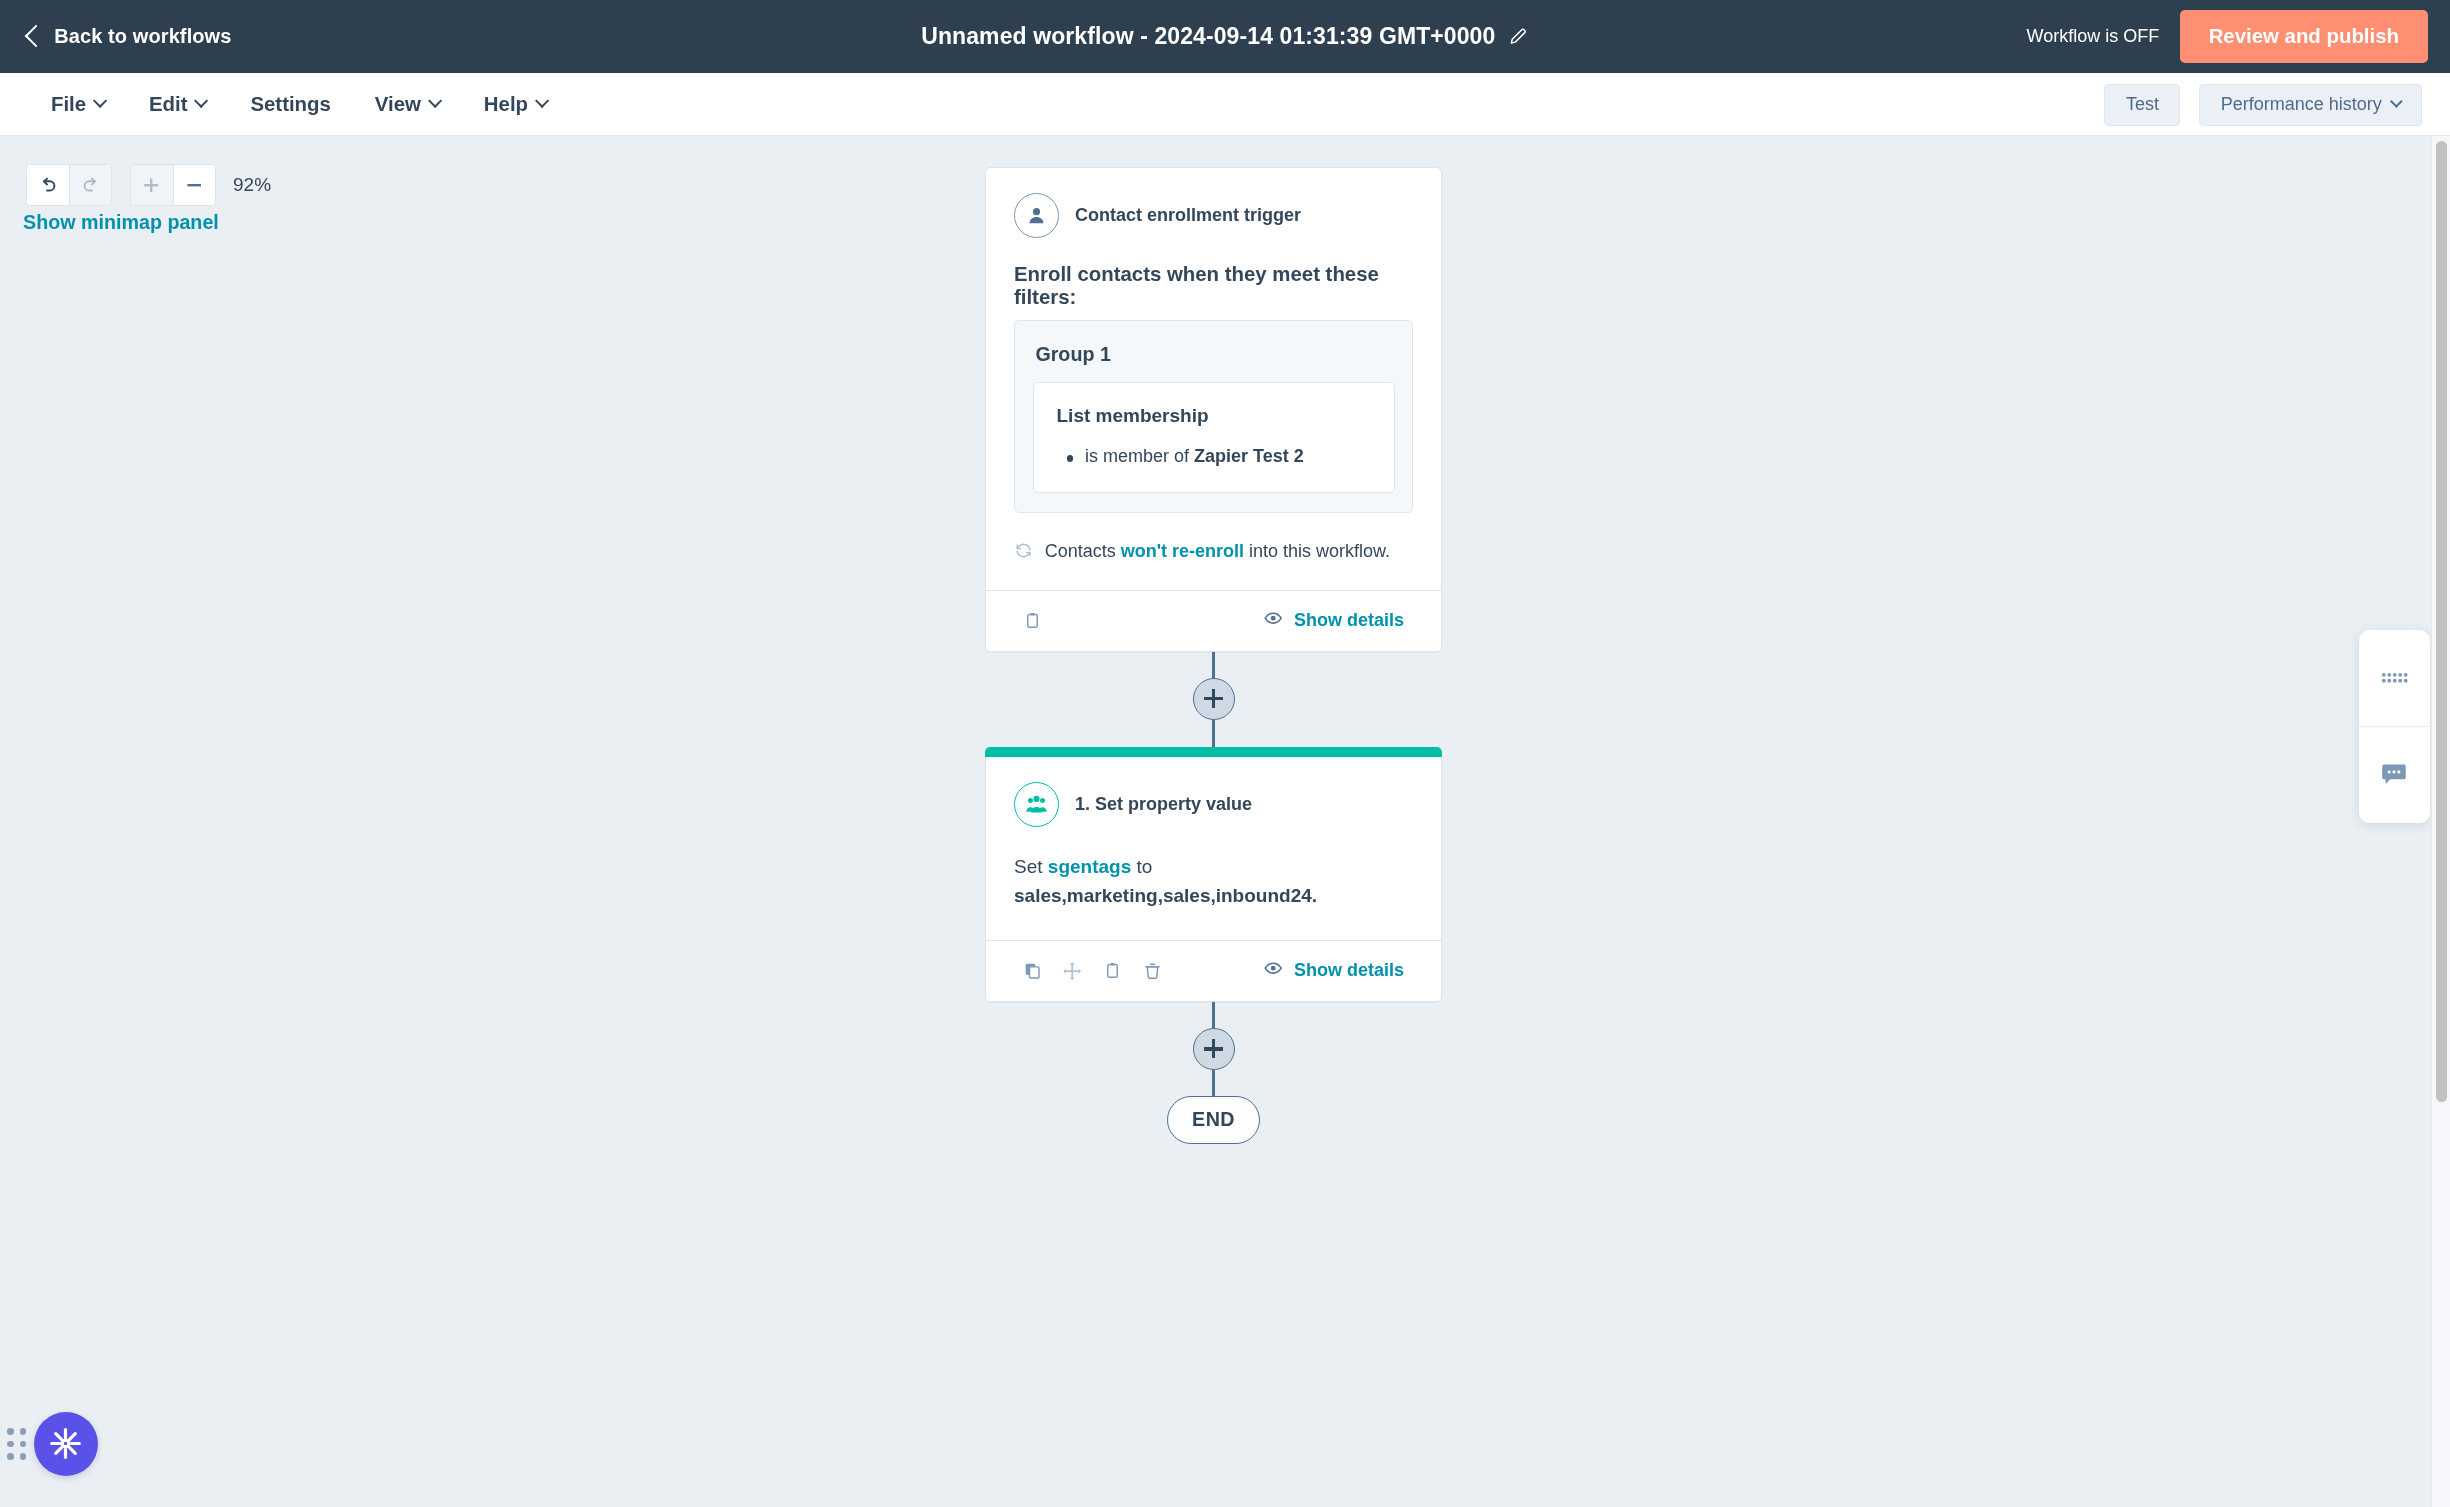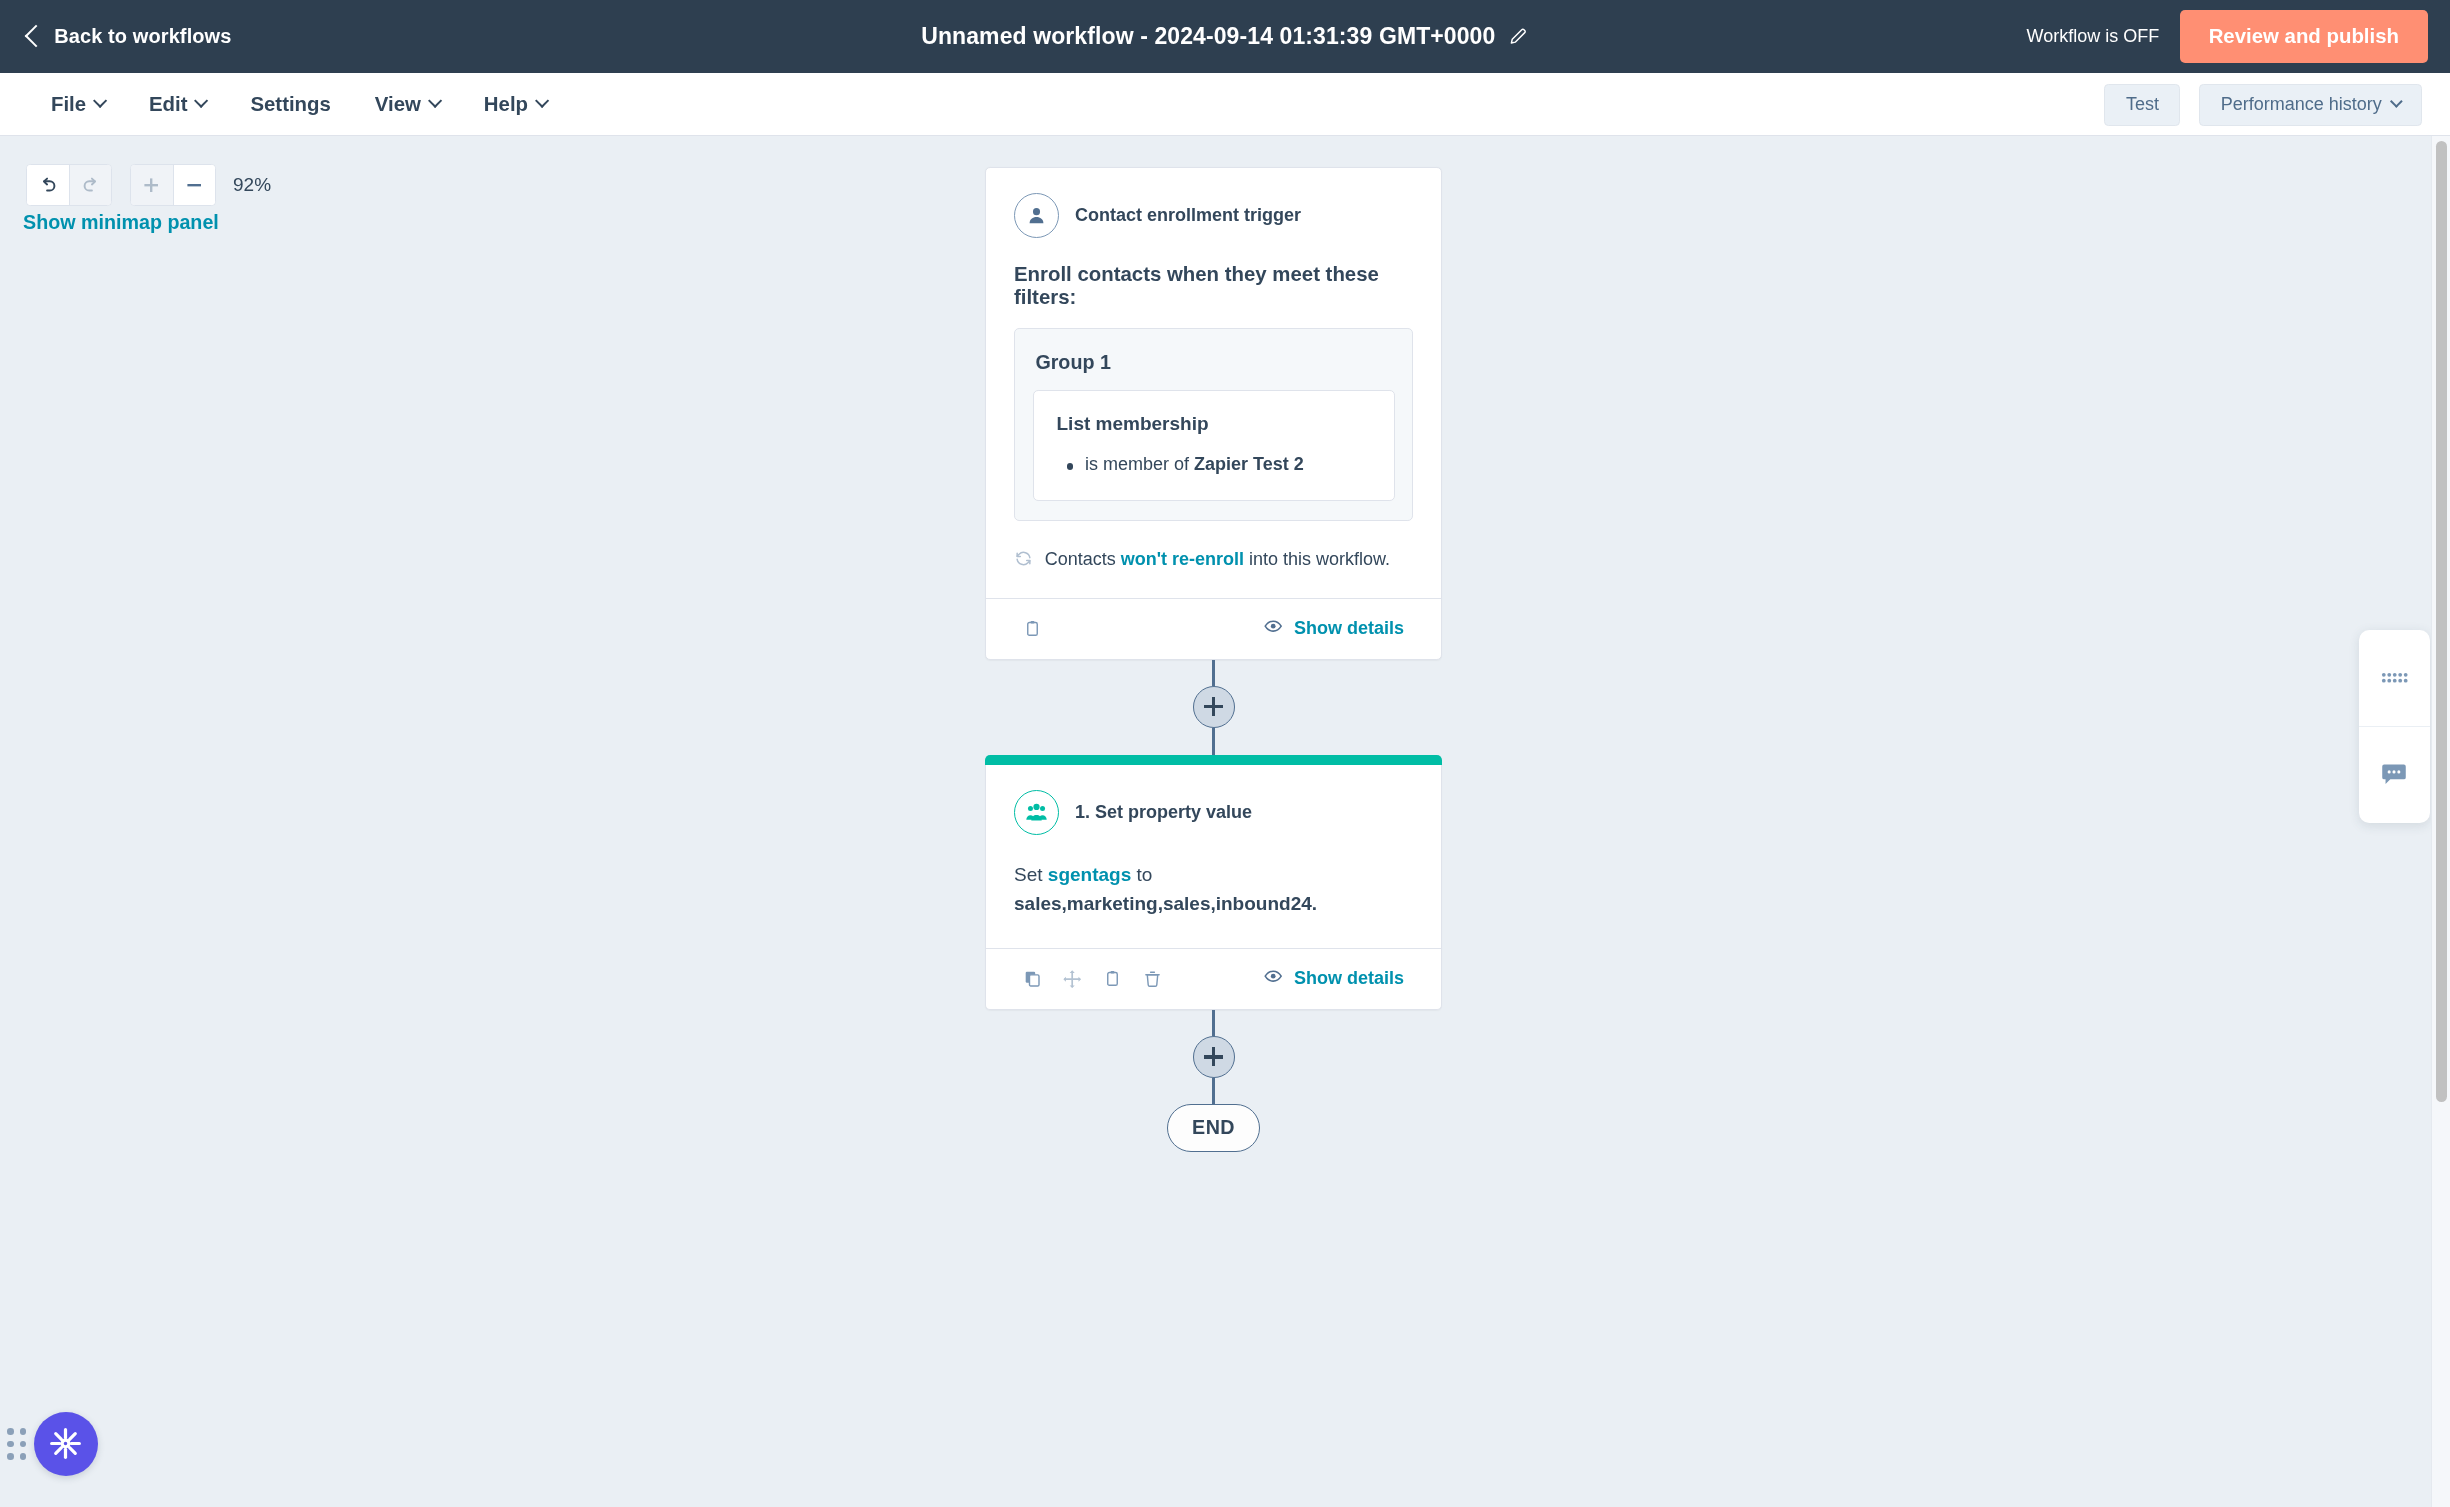--- a/index.html
+++ b/index.html
@@ -191,21 +191,21 @@
     background: #fff;
   }
   .node-icon-circle.green { border-color: #00bda5; }
   .node-title {
     color: #33475b; font-size: 18px; font-weight: 700;
     white-space: nowrap;
   }
 
   .enroll-head {
     color: #33475b; font-size: 20.4px; font-weight: 700;
-    margin-bottom: 19px;
+    margin-bottom: 11px;
   }
 
   .filter-group {
     background: #f5f8fa;
     border: 0.7px solid #dfe3eb;
     border-radius: 5.1px;
     padding: 17.5px 17.5px 19px 17.5px;
     margin-bottom: 5.8px;
   }
   .group-title {

